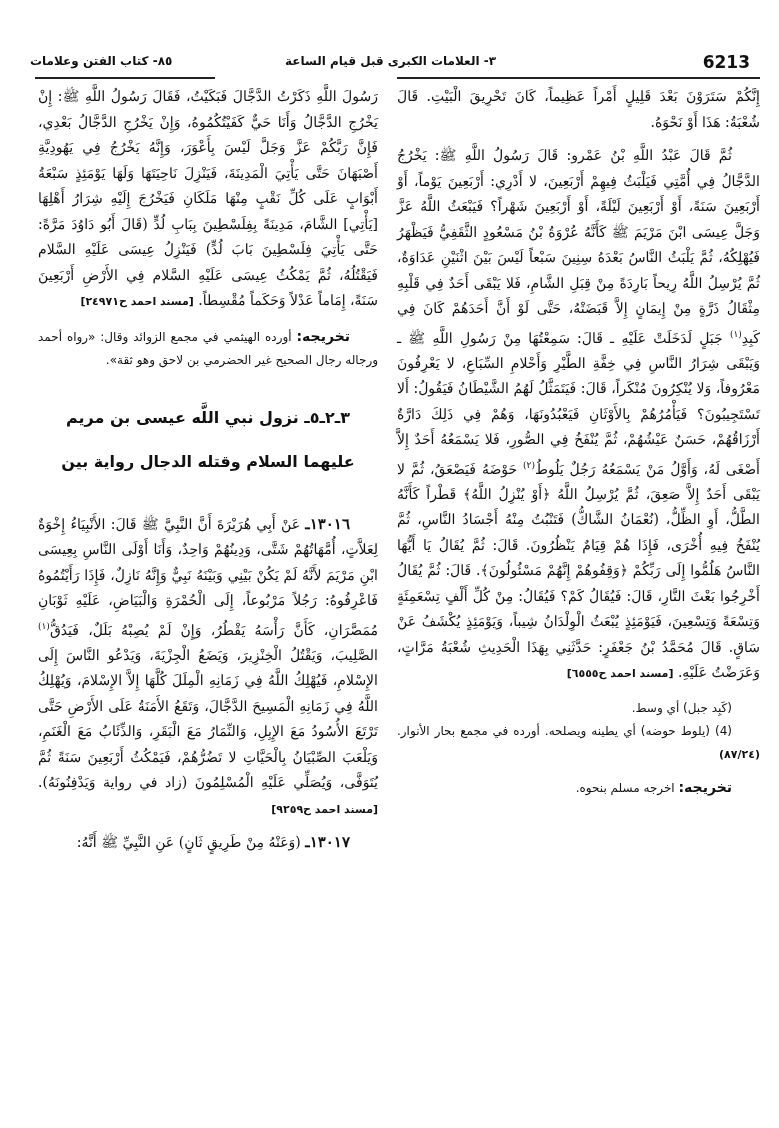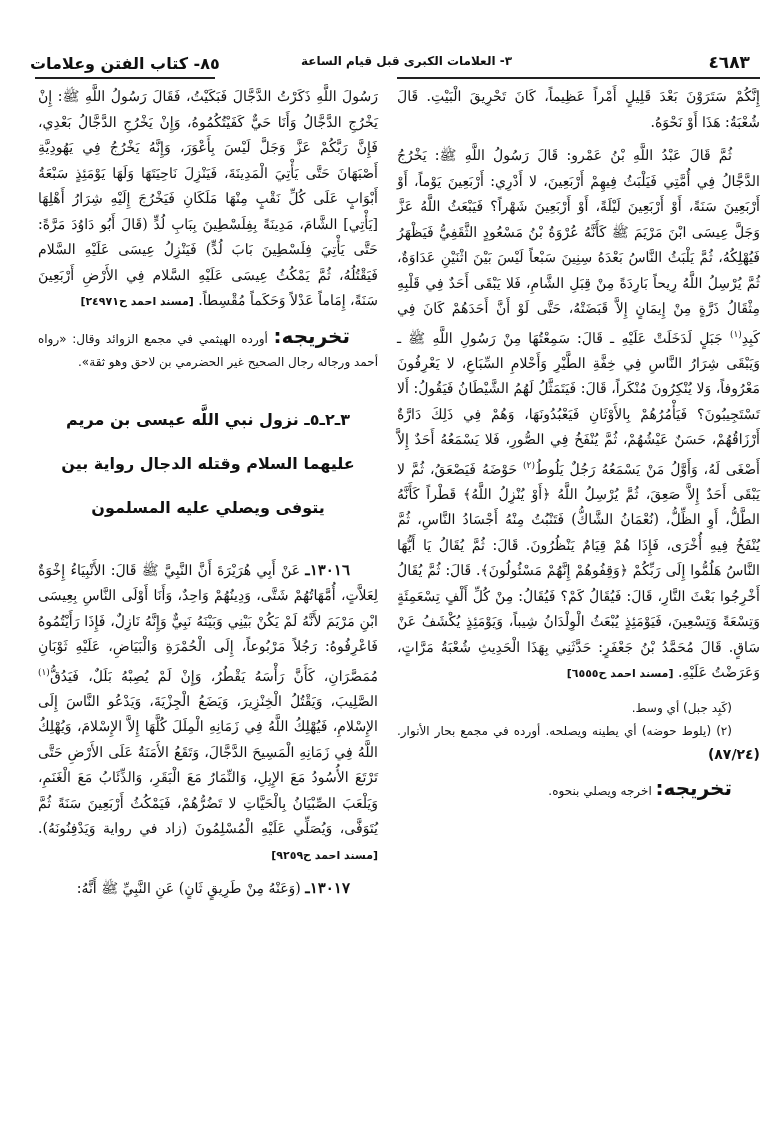--- a/index.html
+++ b/index.html
@@ -7,95 +7,94 @@
     width: 779px; height: 1128px; position: relative; overflow: hidden;
     font-family: "DejaVu Serif", "Liberation Serif", serif;
     color: #111111;
   }
   .page { position: absolute; left: 0; top: 0; width: 779px; height: 1128px; }
   .running-header {
     position: absolute; top: 52px; left: 30px; width: 720px; height: 22px;
     direction: rtl; font-family: "DejaVu Sans", sans-serif; font-weight: bold;
   }
   .running-header .pg { position: absolute; right: 0; top: 0; font-size: 17px; }
-  .running-header .mid { position: absolute; right: 238px; top: 2px; font-size: 12px; }
-  .running-header .left { position: absolute; left: 0; top: 2px; font-size: 16px; }
+  .running-header .mid { position: absolute; right: 254px; top: 2px; font-size: 12px; }
+  .running-header .left { position: absolute; left: 0; top: 2px; font-size: 12px; }
   .rule { position: absolute; top: 77px; height: 2px; background: #222; }
   .rule.r { left: 397px; width: 363px; }
   .rule.l { left: 35px; width: 180px; }
   .col {
     position: absolute; top: 84px; direction: rtl; text-align: justify;
     font-size: 14px; line-height: 25.5px;
   }
   .col.right { left: 397px; width: 363px; }
   .col.left { left: 38px; width: 340px; }
   p { margin: 0; }
   .para { margin-bottom: 8px; }
   .indent { text-indent: 28px; }
   .ref { font-family: "DejaVu Sans", sans-serif; font-size: 11px; font-weight: bold; }
   .fn-rule { height: 0; margin: 10px 0; }
   .footnote { font-family: "DejaVu Sans", sans-serif; font-size: 12px; line-height: 23px; }
-  .fn-small { font-size: 14px; font-weight: bold; }
+  .fn-small { font-size: 11px; font-weight: bold; }
   .takhrij { font-family: "DejaVu Sans", sans-serif; font-size: 12px; line-height: 23px; margin: 10px 0; }
-  .takhrij b { font-size: 20px; }
+  .takhrij b { font-size: 14px; }
   .hadith-head { font-size: 15px; font-weight: bold; }
   .section-title {
     text-align: center; font-family: "DejaVu Sans", sans-serif; font-weight: bold;
     font-size: 16px; line-height: 44px; margin: 24px 0 28px 0;
   }
   sup { font-size: 9px; }
 </style>
 </head>
 <body>
 
 <div class="page">
 
   <div class="running-header">
-    <span class="pg">٤٦٨٣</span>
+    <span class="pg">6213</span>
     <span class="mid">٣- العلامات الكبرى قبل قيام الساعة</span>
     <span class="left">٨٥- كتاب الفتن وعلامات</span>
   </div>
   <div class="rule r"></div>
   <div class="rule l"></div>
 
   <div class="col right">
     <p class="para">
       <span>إِنَّكُمْ سَتَرَوْنَ بَعْدَ قَلِيلٍ أَمْراً عَظِيماً، كَانَ تَحْرِيقَ الْبَيْتِ. قَالَ شُعْبَةُ: هَذَا أَوْ نَحْوَهُ.</span>
     </p>
     <p class="para indent">
       <span>ثُمَّ قَالَ عَبْدُ اللَّهِ بْنُ عَمْرو: قَالَ رَسُولُ اللَّهِ ﷺ: يَخْرُجُ الدَّجَّالُ فِي أُمَّتِي فَيَلْبَثُ فِيهِمْ أَرْبَعِينَ، لا أَدْرِي: أَرْبَعِينَ يَوْماً، أَوْ أَرْبَعِينَ سَنَةً، أَوْ أَرْبَعِينَ لَيْلَةً، أَوْ أَرْبَعِينَ شَهْراً؟ فَيَبْعَثُ اللَّهُ عَزَّ وَجَلَّ عِيسَى ابْنَ مَرْيَمَ ﷺ كَأَنَّهُ عُرْوَةُ بْنُ مَسْعُودٍ الثَّقَفِيُّ فَيَظْهَرُ فَيُهْلِكُهُ، ثُمَّ يَلْبَثُ النَّاسُ بَعْدَهُ سِنِينَ سَبْعاً لَيْسَ بَيْنَ اثْنَيْنِ عَدَاوَةٌ، ثُمَّ يُرْسِلُ اللَّهُ رِيحاً بَارِدَةً مِنْ قِبَلِ الشَّامِ، فَلا يَبْقَى أَحَدٌ فِي قَلْبِهِ مِثْقَالُ ذَرَّةٍ مِنْ إِيمَانٍ إِلاَّ قَبَضَتْهُ، حَتَّى لَوْ أَنَّ أَحَدَهُمْ كَانَ فِي كَبِدِ</span><sup>(١)</sup>
       <span>جَبَلٍ لَدَخَلَتْ عَلَيْهِ ـ قَالَ: سَمِعْتُهَا مِنْ رَسُولِ اللَّهِ ﷺ ـ وَيَبْقَى شِرَارُ النَّاسِ فِي خِفَّةِ الطَّيْرِ وَأَحْلامِ السِّبَاعِ، لا يَعْرِفُونَ مَعْرُوفاً، وَلا يُنْكِرُونَ مُنْكَراً، قَالَ: فَيَتَمَثَّلُ لَهُمُ الشَّيْطَانُ فَيَقُولُ: أَلا تَسْتَجِيبُونَ؟ فَيَأْمُرُهُمْ بِالأَوْثَانِ فَيَعْبُدُونَهَا، وَهُمْ فِي ذَلِكَ دَارَّةٌ أَرْزَاقُهُمْ، حَسَنٌ عَيْشُهُمْ، ثُمَّ يُنْفَخُ فِي الصُّورِ، فَلا يَسْمَعُهُ أَحَدٌ إِلاَّ أَصْغَى لَهُ، وَأَوَّلُ مَنْ يَسْمَعُهُ رَجُلٌ يَلُوطُ</span><sup>(٢)</sup>
       <span>حَوْضَهُ فَيَصْعَقُ، ثُمَّ لا يَبْقَى أَحَدٌ إِلاَّ صَعِقَ، ثُمَّ يُرْسِلُ اللَّهُ ﴿أَوْ يُنْزِلُ اللَّهُ﴾ قَطْراً كَأَنَّهُ الطَّلُّ، أَوِ الظِّلُّ، (نُعْمَانُ الشَّاكُّ) فَتَنْبُتُ مِنْهُ أَجْسَادُ النَّاسِ، ثُمَّ يُنْفَخُ فِيهِ أُخْرَى، فَإِذَا هُمْ قِيَامٌ يَنْظُرُونَ. قَالَ: ثُمَّ يُقَالُ يَا أَيُّهَا النَّاسُ هَلُمُّوا إِلَى رَبِّكُمْ ﴿وَقِفُوهُمْ إِنَّهُمْ مَسْئُولُونَ﴾. قَالَ: ثُمَّ يُقَالُ أَخْرِجُوا بَعْثَ النَّارِ، قَالَ: فَيُقَالُ كَمْ؟ فَيُقَالُ: مِنْ كُلِّ أَلْفٍ تِسْعَمِئَةٍ وَتِسْعَةً وَتِسْعِينَ، فَيَوْمَئِذٍ يُبْعَثُ الْوِلْدَانُ شِيباً، وَيَوْمَئِذٍ يُكْشَفُ عَنْ سَاقٍ. قَالَ مُحَمَّدُ بْنُ جَعْفَرٍ: حَدَّثَنِي بِهَذَا الْحَدِيثِ شُعْبَةُ مَرَّاتٍ، وَعَرَضْتُ عَلَيْهِ.</span>
       <span class="ref">[مسند احمد ح٦٥٥٥]</span>
     </p>
     <div class="fn-rule"></div>
     <p class="footnote indent">(كَبِد جبل) أي وسط.</p>
     <p class="footnote indent">
-      <span>(٢) (يلوط حوضه) أي يطينه ويصلحه. أورده في مجمع بحار الأنوار.</span>
+      <span>(4) (يلوط حوضه) أي يطينه ويصلحه. أورده في مجمع بحار الأنوار.</span>
       <span class="fn-small">(٨٧/٢٤)</span>
     </p>
     <p class="takhrij indent">
       <b>تخريجه:</b>
-      <span>اخرجه ويصلي بنحوه.</span>
+      <span>اخرجه مسلم بنحوه.</span>
     </p>
   </div>
 
   <div class="col left">
     <p class="para">
       <span>رَسُولَ اللَّهِ ذَكَرْتُ الدَّجَّالَ فَبَكَيْتُ، فَقَالَ رَسُولُ اللَّهِ ﷺ: إِنْ يَخْرُجِ الدَّجَّالُ وَأَنَا حَيٌّ كَفَيْتُكُمُوهُ، وَإِنْ يَخْرُجِ الدَّجَّالُ بَعْدِي، فَإِنَّ رَبَّكُمْ عَزَّ وَجَلَّ لَيْسَ بِأَعْوَرَ، وَإِنَّهُ يَخْرُجُ فِي يَهُودِيَّةِ أَصْبَهَانَ حَتَّى يَأْتِيَ الْمَدِينَةَ، فَيَنْزِلَ نَاحِيَتَهَا وَلَهَا يَوْمَئِذٍ سَبْعَةُ أَبْوَابٍ عَلَى كُلِّ نَقْبٍ مِنْهَا مَلَكَانِ فَيَخْرُجَ إِلَيْهِ شِرَارُ أَهْلِهَا [يَأْتِي] الشَّامَ، مَدِينَةً بِفِلَسْطِينَ بِبَابِ لُدٍّ (قَالَ أَبُو دَاوُدَ مَرَّةً: حَتَّى يَأْتِيَ فِلَسْطِينَ بَابَ لُدٍّ) فَيَنْزِلُ عِيسَى عَلَيْهِ السَّلام فَيَقْتُلُهُ، ثُمَّ يَمْكُثُ عِيسَى عَلَيْهِ السَّلام فِي الأَرْضِ أَرْبَعِينَ سَنَةً، إِمَاماً عَدْلاً وَحَكَماً مُقْسِطاً.</span>
       <span class="ref">[مسند احمد ح٢٤٩٧١]</span>
     </p>
     <p class="takhrij indent">
       <b>تخريجه:</b>
       <span>أورده الهيثمي في مجمع الزوائد وقال: «رواه أحمد ورجاله رجال الصحيح غير الحضرمي بن لاحق وهو ثقة».</span>
     </p>
     <div class="section-title">
       <div>٣ـ٢ـ٥ـ نزول نبي اللَّه عيسى بن مريم</div>
       <div>عليهما السلام وقتله الدجال رواية بين</div>
-      <div>يتوفى ويصلي عليه المسلمون</div>
     </div>
     <p class="para indent">
       <span class="hadith-head">١٣٠١٦ـ</span>
       <span>عَنْ أَبِي هُرَيْرَةَ أَنَّ النَّبِيَّ ﷺ قَالَ: الأَنْبِيَاءُ إِخْوَةٌ لِعَلاَّتٍ، أُمَّهَاتُهُمْ شَتَّى، وَدِينُهُمْ وَاحِدٌ، وَأَنَا أَوْلَى النَّاسِ بِعِيسَى ابْنِ مَرْيَمَ لأَنَّهُ لَمْ يَكُنْ بَيْنِي وَبَيْنَهُ نَبِيٌّ وَإِنَّهُ نَازِلٌ، فَإِذَا رَأَيْتُمُوهُ فَاعْرِفُوهُ: رَجُلاً مَرْبُوعاً، إِلَى الْحُمْرَةِ وَالْبَيَاضِ، عَلَيْهِ ثَوْبَانِ مُمَصَّرَانِ، كَأَنَّ رَأْسَهُ يَقْطُرُ، وَإِنْ لَمْ يُصِبْهُ بَلَلٌ، فَيَدُقُّ</span><sup>(١)</sup>
       <span>الصَّلِيبَ، وَيَقْتُلُ الْخِنْزِيرَ، وَيَضَعُ الْجِزْيَةَ، وَيَدْعُو النَّاسَ إِلَى الإِسْلامِ، فَيُهْلِكُ اللَّهُ فِي زَمَانِهِ الْمِلَلَ كُلَّهَا إِلاَّ الإِسْلامَ، وَيُهْلِكُ اللَّهُ فِي زَمَانِهِ الْمَسِيحَ الدَّجَّالَ، وَتَقَعُ الأَمَنَةُ عَلَى الأَرْضِ حَتَّى تَرْتَعَ الأُسُودُ مَعَ الإِبِلِ، وَالنِّمَارُ مَعَ الْبَقَرِ، وَالذِّئَابُ مَعَ الْغَنَمِ، وَيَلْعَبَ الصِّبْيَانُ بِالْحَيَّاتِ لا تَضُرُّهُمْ، فَيَمْكُثُ أَرْبَعِينَ سَنَةً ثُمَّ يُتَوَفَّى، وَيُصَلِّي عَلَيْهِ الْمُسْلِمُونَ (زاد في رواية وَيَدْفِنُونَهُ).</span>
       <span class="ref">[مسند احمد ح٩٢٥٩]</span>
     </p>
     <p class="para indent">
       <span class="hadith-head">١٣٠١٧ـ</span>
       <span>(وَعَنْهُ مِنْ طَرِيقٍ ثَانٍ) عَنِ النَّبِيِّ ﷺ أَنَّهُ:</span>

